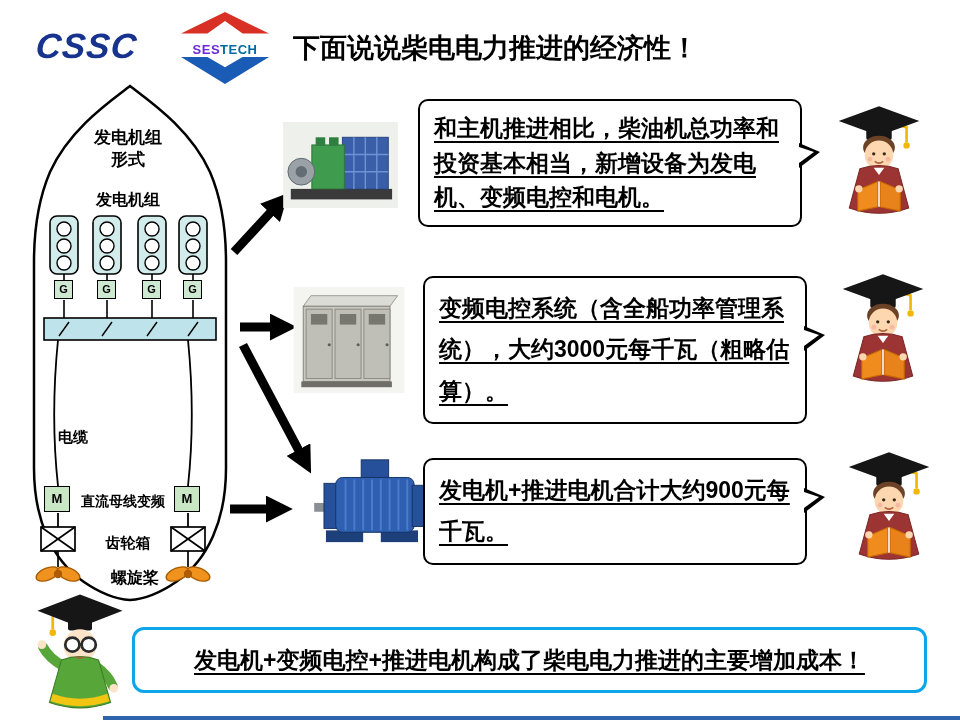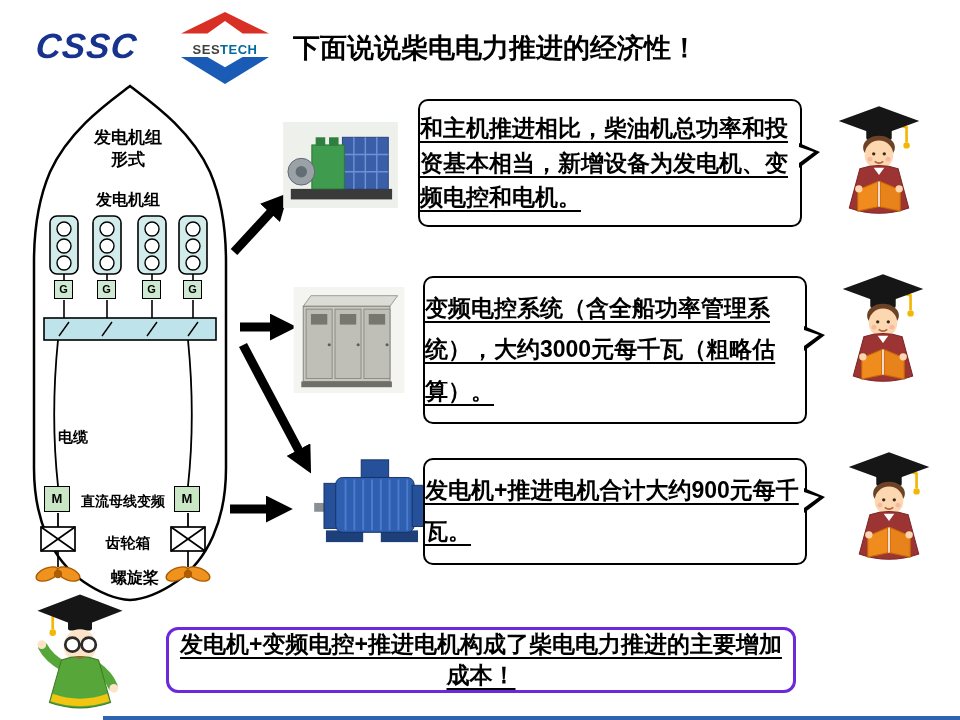--- a/index.html
+++ b/index.html
@@ -7,21 +7,21 @@
          font-family:"Liberation Sans","DejaVu Sans",sans-serif;color:#000;}
   .diagram-svg{position:absolute;left:0;top:0;}
   
   .cssc{position:absolute;left:36px;top:26px;font-size:35px;font-weight:800;font-style:italic;
         color:#17338e;letter-spacing:1px;transform:skewX(-6deg);}
   .sestech{position:absolute;left:181px;top:12px;width:88px;height:72px;}
   .sestech .roof{width:88px;height:30px;background:#d93025;
      clip-path:polygon(50% 0,100% 72%,70% 72%,50% 30%,30% 72%,0 72%);}
   .sestech .mid{height:15px;display:flex;justify-content:center;align-items:center;
      font-size:13px;font-weight:800;letter-spacing:.5px;}
-  .sestech .ses{color:#404040;}
+  .sestech .ses{color:#6d28d9;}
   .sestech .tech{color:#0369a1;}
   .sestech .keel{width:88px;height:27px;background:#1a5bb5;
      clip-path:polygon(0 0,30% 0,50% 38%,70% 0,100% 0,50% 100%);}
   .title{position:absolute;left:293px;top:30px;width:620px;font-size:27px;font-weight:800;}
   
   .lbl{position:absolute;font-weight:bold;text-align:center;white-space:pre-line;line-height:1.3;}
   .lbl-form{left:58px;top:127px;width:140px;font-size:17px;}
   .lbl-genset{left:58px;top:190px;width:140px;font-size:16px;}
   .lbl-bus{left:55px;top:345px;width:146px;font-size:15px;line-height:1.35;}
   .lbl-cable{left:45px;top:427px;width:56px;font-size:15px;}
@@ -30,30 +30,30 @@
   .lbl-propeller{left:92px;top:568px;width:86px;font-size:16px;}
   
   .gbox{position:absolute;width:17px;height:17px;border:1.5px solid #000;background:#cde9d2;
         font-size:11px;font-weight:bold;text-align:center;line-height:17px;}
   .mbox{position:absolute;width:24px;height:24px;border:1.5px solid #000;background:#c9e7c4;
         font-size:13px;font-weight:bold;text-align:center;line-height:24px;}
   
   .photo{position:absolute;}
   
   .bubble{position:absolute;background:#fff;border:2.5px solid #000;border-radius:10px;
-          padding:10px 0;font-size:23px;font-weight:bold;box-sizing:border-box;}
+          padding:10px 14px;font-size:23px;font-weight:bold;box-sizing:border-box;}
   .bubble .txt{text-decoration:underline;text-underline-offset:5px;text-decoration-thickness:1.5px;}
   .lh-tight{line-height:1.5;}
   .lh-loose{line-height:1.8;}
   .tail{position:absolute;right:-20px;width:0;height:0;
         border-top:9px solid transparent;border-bottom:16px solid transparent;border-left:21px solid #000;}
   .tail::after{content:"";position:absolute;left:-21px;top:-5.5px;width:0;height:0;
         border-top:5.5px solid transparent;border-bottom:11px solid transparent;border-left:15px solid #fff;}
   .character{position:absolute;}
-  .footer-box{position:absolute;left:166px;top:627px;width:630px;height:66px;border:3px solid #6d28d9;
+  .footer-box{position:absolute;left:132px;top:627px;width:795px;height:66px;border:3px solid #0ea5e9;
         border-radius:12px;display:flex;align-items:center;justify-content:center;
         font-size:23px;font-weight:800;text-align:center;box-sizing:border-box;padding:0 10px;}
   .footer-box .txt{text-decoration:underline;text-underline-offset:5px;}
   .bottom-rule{position:absolute;left:103px;bottom:0;width:857px;height:4px;background:#2e64ad;}
 </style>
 </head>
 <body>
 
 <div class="slide">
 

